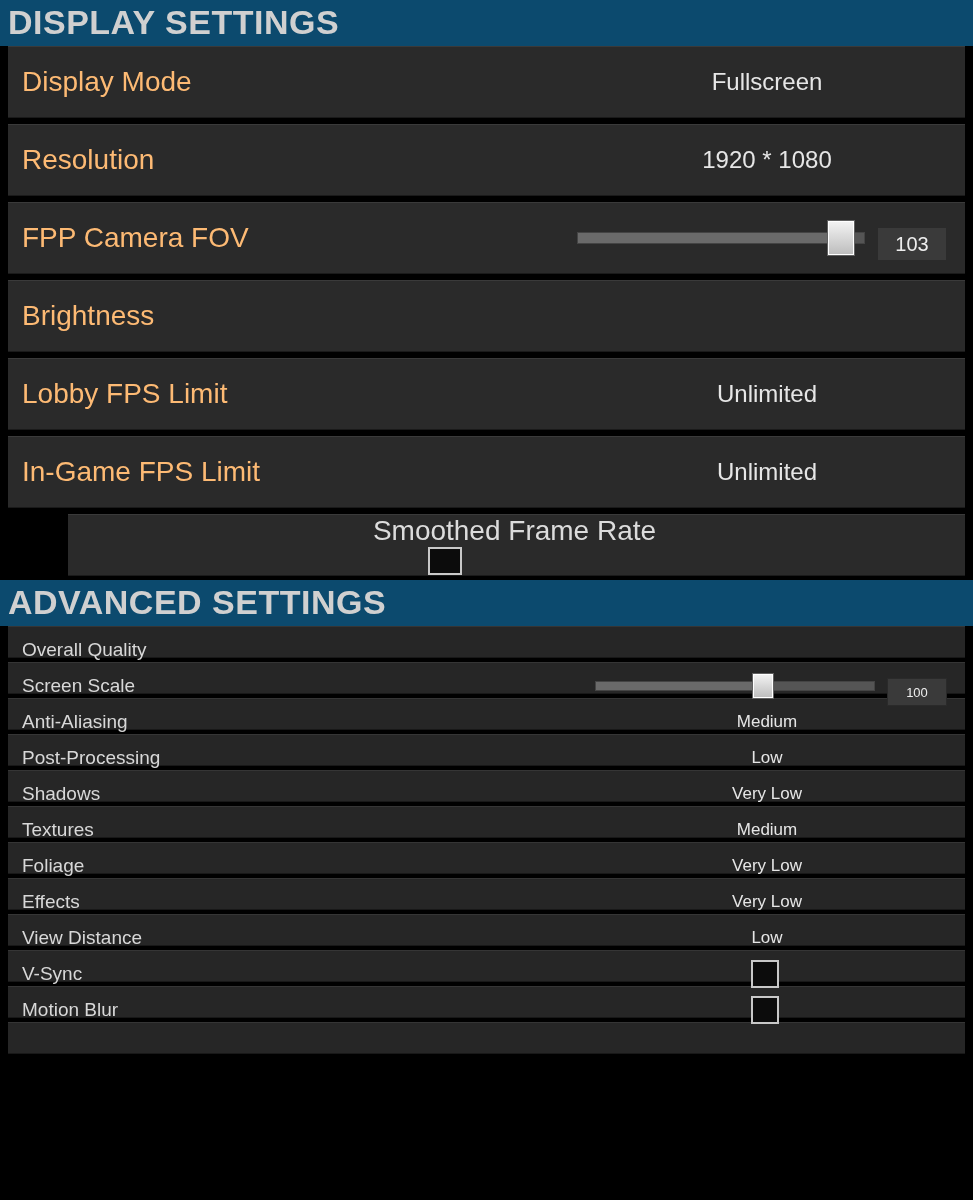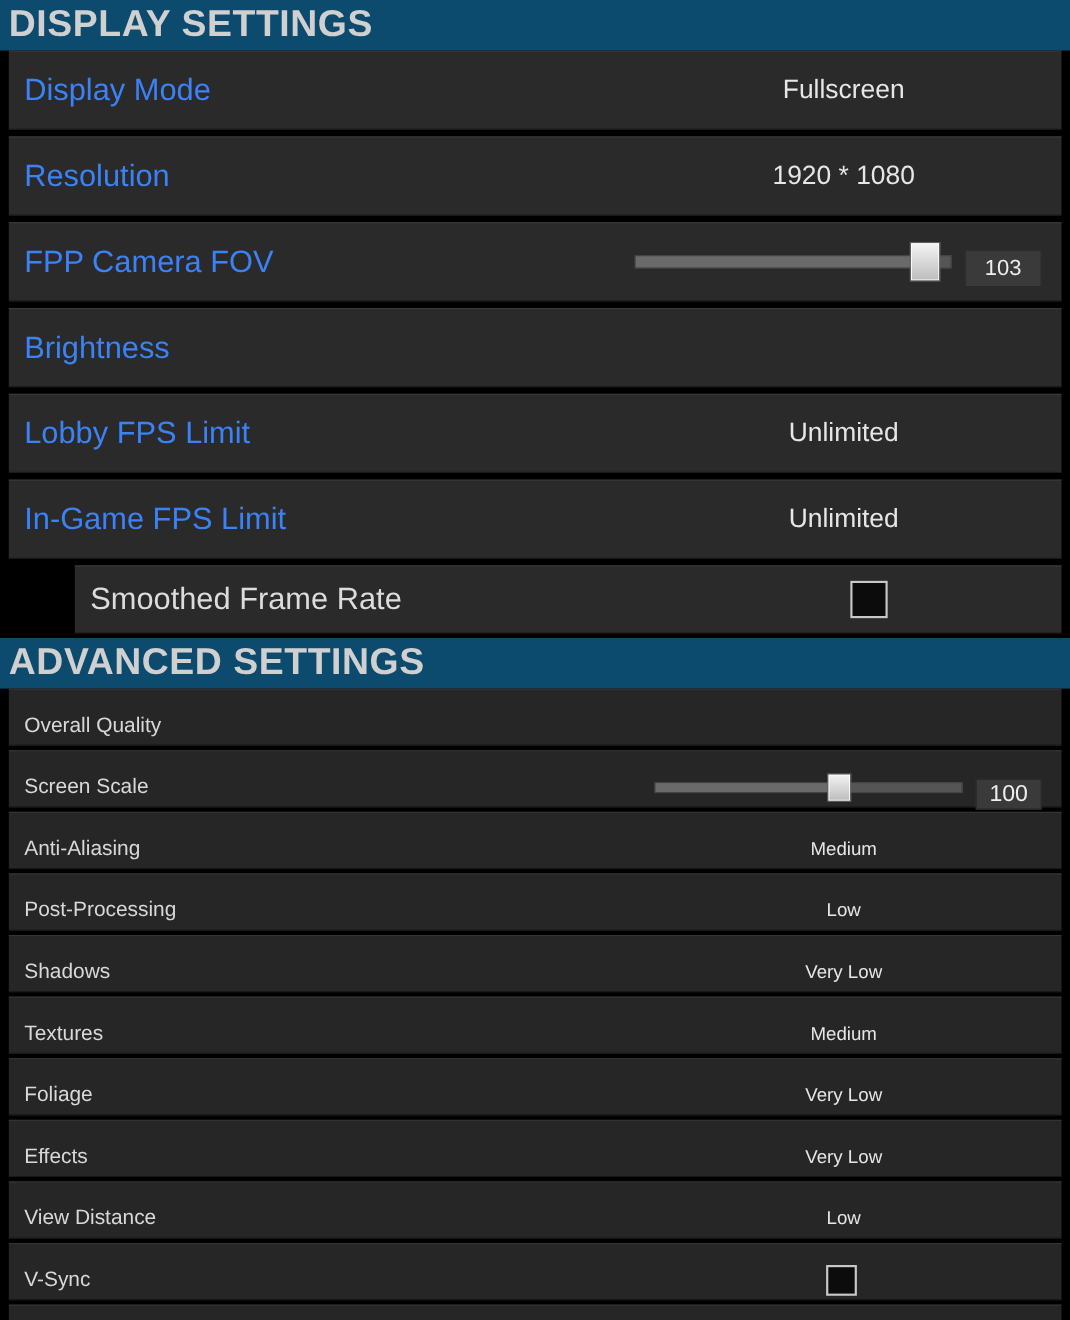--- a/index.html
+++ b/index.html
@@ -31,21 +31,21 @@
     margin:0 8px 6px 8px;
     padding:0 18px 0 14px;
     border-top:1px solid #3a3a3a;
     border-bottom:1px solid #1a1a1a;
   }
   .row-lg:first-of-type { margin-top:6px; }
   .row-lg .label {
     font-family:"Arial Narrow", Arial, sans-serif;
     font-stretch:condensed;
     font-size:28px;
-    color:#3b82f6;
+    color:#fdba74;
     flex: 0 0 auto;
   }
   .spacer { flex:1; }
   .value-lg {
     font-family:"Arial Narrow", Arial, sans-serif;
     font-stretch:condensed;
     font-size:24px;
     color:#e6e6e6;
     min-width:360px;
     text-align:center;
@@ -86,51 +86,52 @@
     background:#3a3a3a;
     border:1px solid #2a2a2a;
     color:#eee;
     font-family:"Arial Narrow", Arial, sans-serif;
     font-size:20px;
     display:flex;
     align-items:center;
     justify-content:center;
     margin-top:12px;
   }
-  .valbox.sm { width:60px; height:28px; font-size:21px; }
+  .valbox.sm { width:60px; height:28px; font-size:13px; }
   
   .row-check {
     display:flex;
     align-items:center;
     background:#2a2a2a;
     height:62px;
     margin:0 8px 0 68px;
     padding:0 18px 0 14px;
     border-top:1px solid #3a3a3a;
     border-bottom:1px solid #1a1a1a;
+    flex-direction:column;
   }
   .row-check .label {
     font-family:"Arial Narrow", Arial, sans-serif;
     font-stretch:condensed;
     font-size:28px;
     color:#dcdcdc;
   }
   .checkbox {
     width:34px;
     height:34px;
     border:2px solid #c8c8c8;
     background:#0c0c0c;
     margin-right:140px;
   }
   
   .row-sm {
     display:flex;
     align-items:center;
     background:#262626;
-    height:52px;
+    height:32px;
     margin:0 8px 4px 8px;
     padding:16px 18px 0 14px;
     border-top:1px solid #353535;
     border-bottom:1px solid #181818;
   }
   .row-sm .label {
     font-family:Arial, Helvetica, sans-serif;
     font-size:19px;
     color:#d8d8d8;
   }

